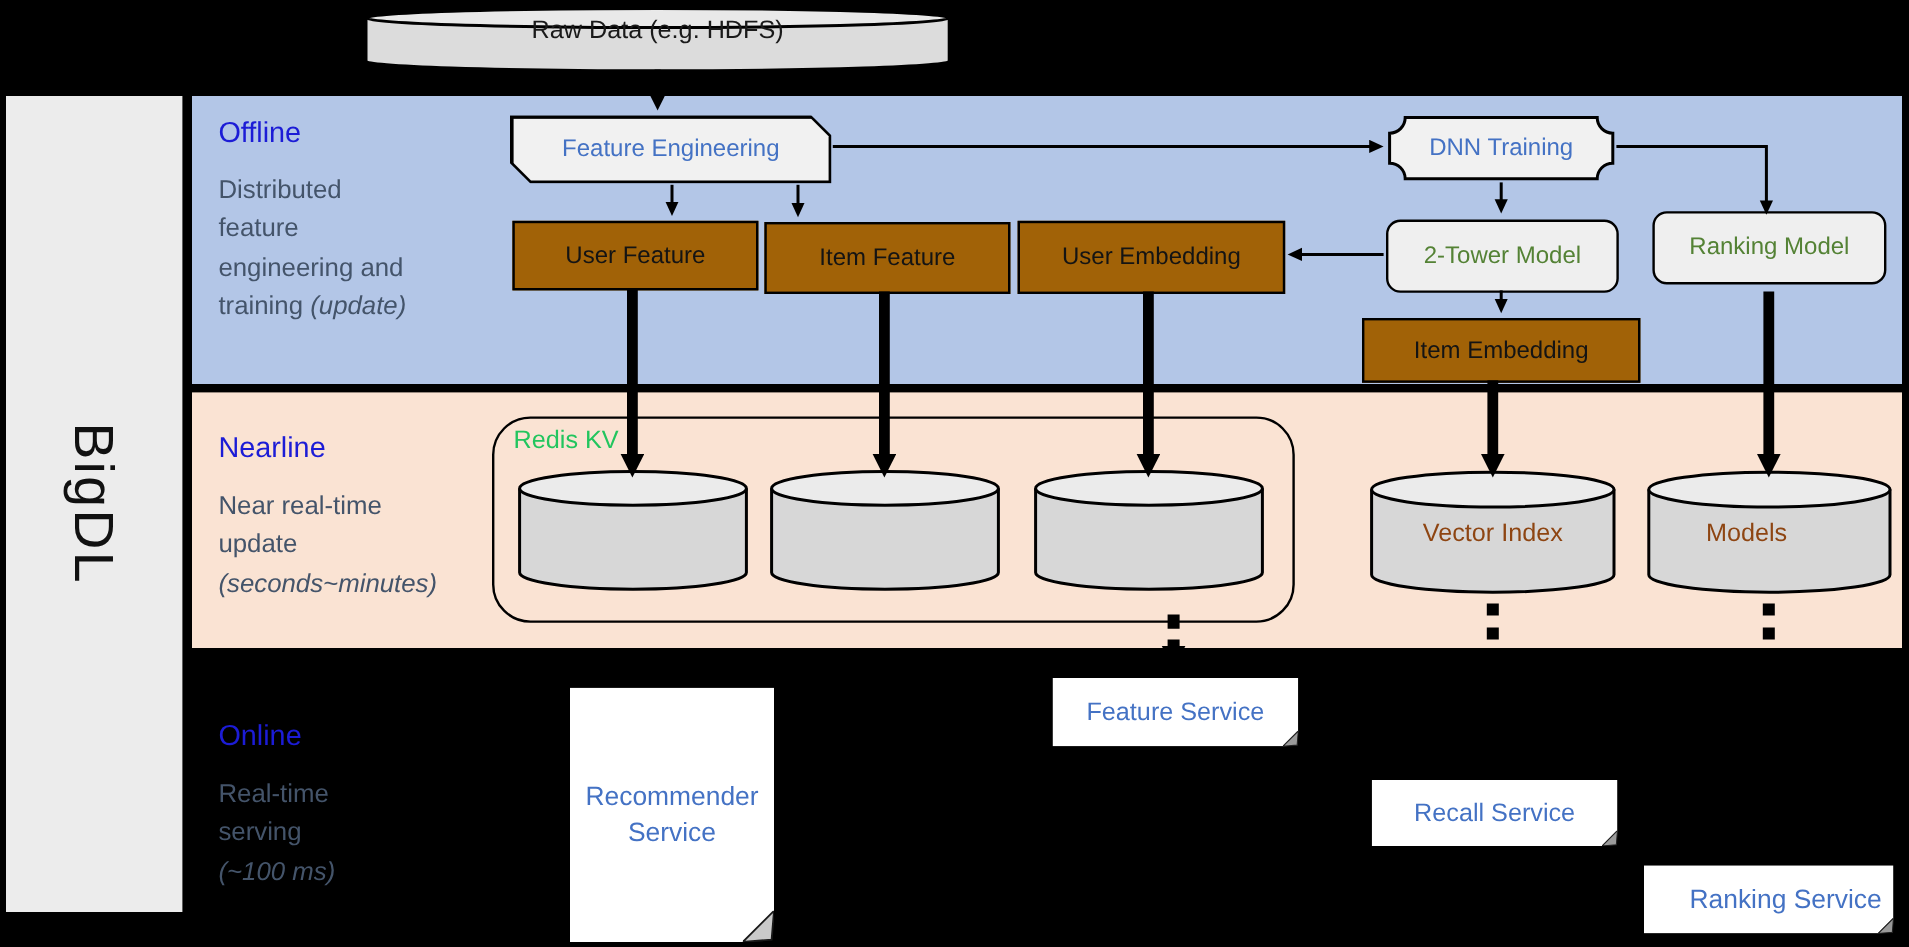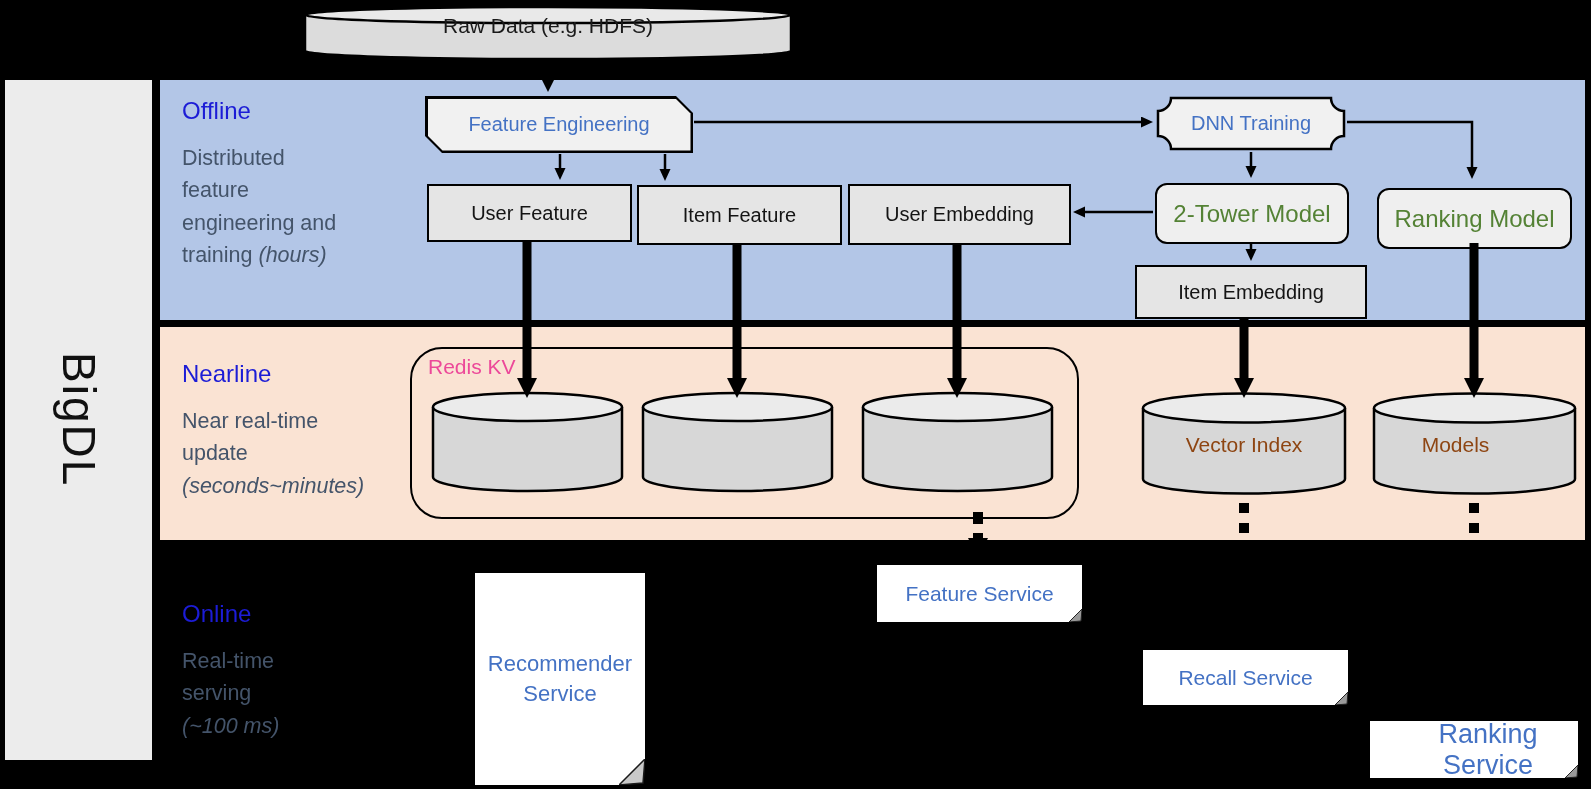--- a/index.html
+++ b/index.html
@@ -13,33 +13,33 @@
   
   .sidebar{position:absolute;left:5px;top:80px;width:147px;height:680px;background:#ECECEC;
            display:flex;align-items:center;justify-content:center;}
   .sidebar .vtext{writing-mode:vertical-rl;text-orientation:mixed;font-size:46px;color:#111;letter-spacing:2px;}
   
   .band-title{position:absolute;font-size:24px;color:#1C1CD6;}
   .band-sub{position:absolute;font-size:21.5px;color:#44546A;line-height:1.5;}
   .band-sub .it{font-style:italic;}
   
   .node{position:absolute;display:flex;align-items:center;justify-content:center;text-align:center;}
-  .graybox{background:#e5e5e5;border:2.5px solid #000;color:#141414;font-size:20px;}
-  .greenbox{background:#EFEFEF;border:2.5px solid #000;border-radius:12px;color:#548235;font-size:24px;}
+  .graybox{background:#a16207;border:2.5px solid #000;color:#141414;font-size:20px;}
+  .greenbox{background:#EFEFEF;border:2.5px solid #000;border-radius:12px;color:#548235;font-size:20px;}
   
   .snip-outer{position:absolute;background:#000;
     clip-path:polygon(0 0,calc(100% - 17px) 0,100% 17px,100% 100%,17px 100%,0 calc(100% - 17px));}
   .snip-inner{position:absolute;inset:2.5px;background:#F1F1F1;
     clip-path:polygon(0 0,calc(100% - 15px) 0,100% 15px,100% 100%,15px 100%,0 calc(100% - 15px));}
   .snip-label{position:absolute;inset:0;display:flex;align-items:center;justify-content:center;
     font-size:20px;color:#4472C4;}
   
   .redis{position:absolute;left:410px;top:347px;width:665px;height:168px;border:2.5px solid #000;
          border-radius:32px;}
-  .redis-label{position:absolute;left:428px;top:355px;font-size:21px;color:#ec4899;}
+  .redis-label{position:absolute;left:428px;top:355px;font-size:21px;color:#22c55e;}
   .cyl-label{position:absolute;display:flex;align-items:center;justify-content:center;
              font-size:21px;color:#8E4512;text-align:right;}
   
   .page{position:absolute;}
   .page .bg{position:absolute;inset:0;background:#fff;}
   .page .lbl{position:absolute;inset:0;display:flex;align-items:center;justify-content:center;
              text-align:center;color:#4472C4;}
   .cut13 .bg{clip-path:polygon(0 0,100% 0,100% calc(100% - 13px),calc(100% - 13px) 100%,0 100%);}
   .cut26 .bg{clip-path:polygon(0 0,100% 0,100% calc(100% - 26px),calc(100% - 26px) 100%,0 100%);}
   .dogear{position:absolute;right:0;bottom:0;}
@@ -52,21 +52,21 @@
 
 <div class="band offline"></div>
 <div class="band nearline"></div>
 
 <div class="sidebar">
   <div class="vtext">BigDL</div>
 </div>
 
 <div class="band-title" style="left:182px;top:97px;">Offline</div>
 <div class="band-sub" style="left:182px;top:142px;width:168px;">
-  <span>Distributed feature engineering and training </span><span class="it">(hours)</span>
+  <span>Distributed feature engineering and training </span><span class="it">(update)</span>
 </div>
 
 <div class="band-title" style="left:182px;top:360px;">Nearline</div>
 <div class="band-sub" style="left:182px;top:405px;width:188px;">
   <span>Near real-time update </span><span class="it">(seconds~minutes)</span>
 </div>
 
 <div class="band-title" style="left:182px;top:600px;font-weight:normal;">Online</div>
 <div class="band-sub" style="left:182px;top:645px;width:118px;">
   <span>Real-time serving </span><span class="it">(~100 ms)</span>
@@ -87,21 +87,21 @@
   <svg width="190" height="55">
     <path d="M15 2 L175 2 A13 13 0 0 0 188 15 L188 40 A13 13 0 0 0 175 53 L15 53 A13 13 0 0 0 2 40 L2 15 A13 13 0 0 0 15 2 Z" fill="#F1F1F1" stroke="#000" stroke-width="2.5"></path>
   </svg>
   <div class="snip-label">DNN Training</div>
 </div>
 
 <div class="node graybox" style="left:427px;top:184px;width:201px;height:54px;">User Feature</div>
 <div class="node graybox" style="left:637px;top:185px;width:201px;height:56px;">Item Feature</div>
 <div class="node graybox" style="left:848px;top:184px;width:219px;height:57px;">User Embedding</div>
 <div class="node greenbox" style="left:1155px;top:183px;width:190px;height:57px;">2-Tower Model</div>
-<div class="node greenbox" style="left:1377px;top:188px;width:191px;height:57px;">Ranking Model</div>
+<div class="node greenbox" style="left:1377px;top:176px;width:191px;height:57px;">Ranking Model</div>
 <div class="node graybox" style="left:1135px;top:265px;width:228px;height:50px;">Item Embedding</div>
 
 <div class="redis"></div>
 <div class="redis-label">Redis KV</div>
 
 <svg class="abs" style="left:430px;top:390px;" width="195" height="104">
   <path d="M3 17 V87 A94.5 14 0 0 0 192 87 V17" fill="#D7D7D7" stroke="#000" stroke-width="2.5"></path>
   <ellipse cx="97.5" cy="17" rx="94.5" ry="14" fill="#EBEBEB" stroke="#000" stroke-width="2.5"></ellipse>
 </svg>
 <svg class="abs" style="left:640px;top:390px;" width="195" height="104">
@@ -144,21 +144,21 @@
 <div class="page cut13" style="left:1143px;top:650px;width:205px;height:55px;">
   <div class="bg"></div>
   <div class="lbl" style="font-size:21px;">Recall Service</div>
   <svg class="dogear" width="13" height="13">
     <path d="M0 13 L13 0 L12 12 Z" fill="#9a9a9a" stroke="#222" stroke-width="1"></path>
   </svg>
 </div>
 
 <div class="page cut13" style="left:1370px;top:721px;width:208px;height:57px;">
   <div class="bg"></div>
-  <div class="lbl" style="font-size:27px;padding-left:28px;">Ranking Service</div>
+  <div class="lbl" style="font-size:22px;padding-left:28px;">Ranking Service</div>
   <svg class="dogear" width="13" height="13">
     <path d="M0 13 L13 0 L12 12 Z" fill="#9a9a9a" stroke="#222" stroke-width="1"></path>
   </svg>
 </div>
 
 <svg class="overlay">
   <defs>
     <marker id="mk-thin" markerUnits="userSpaceOnUse" markerWidth="14" markerHeight="12" refX="3" refY="5.5" orient="auto">
       <path d="M0 0 L12 5.5 L0 11 Z" fill="#000"></path>
     </marker>

